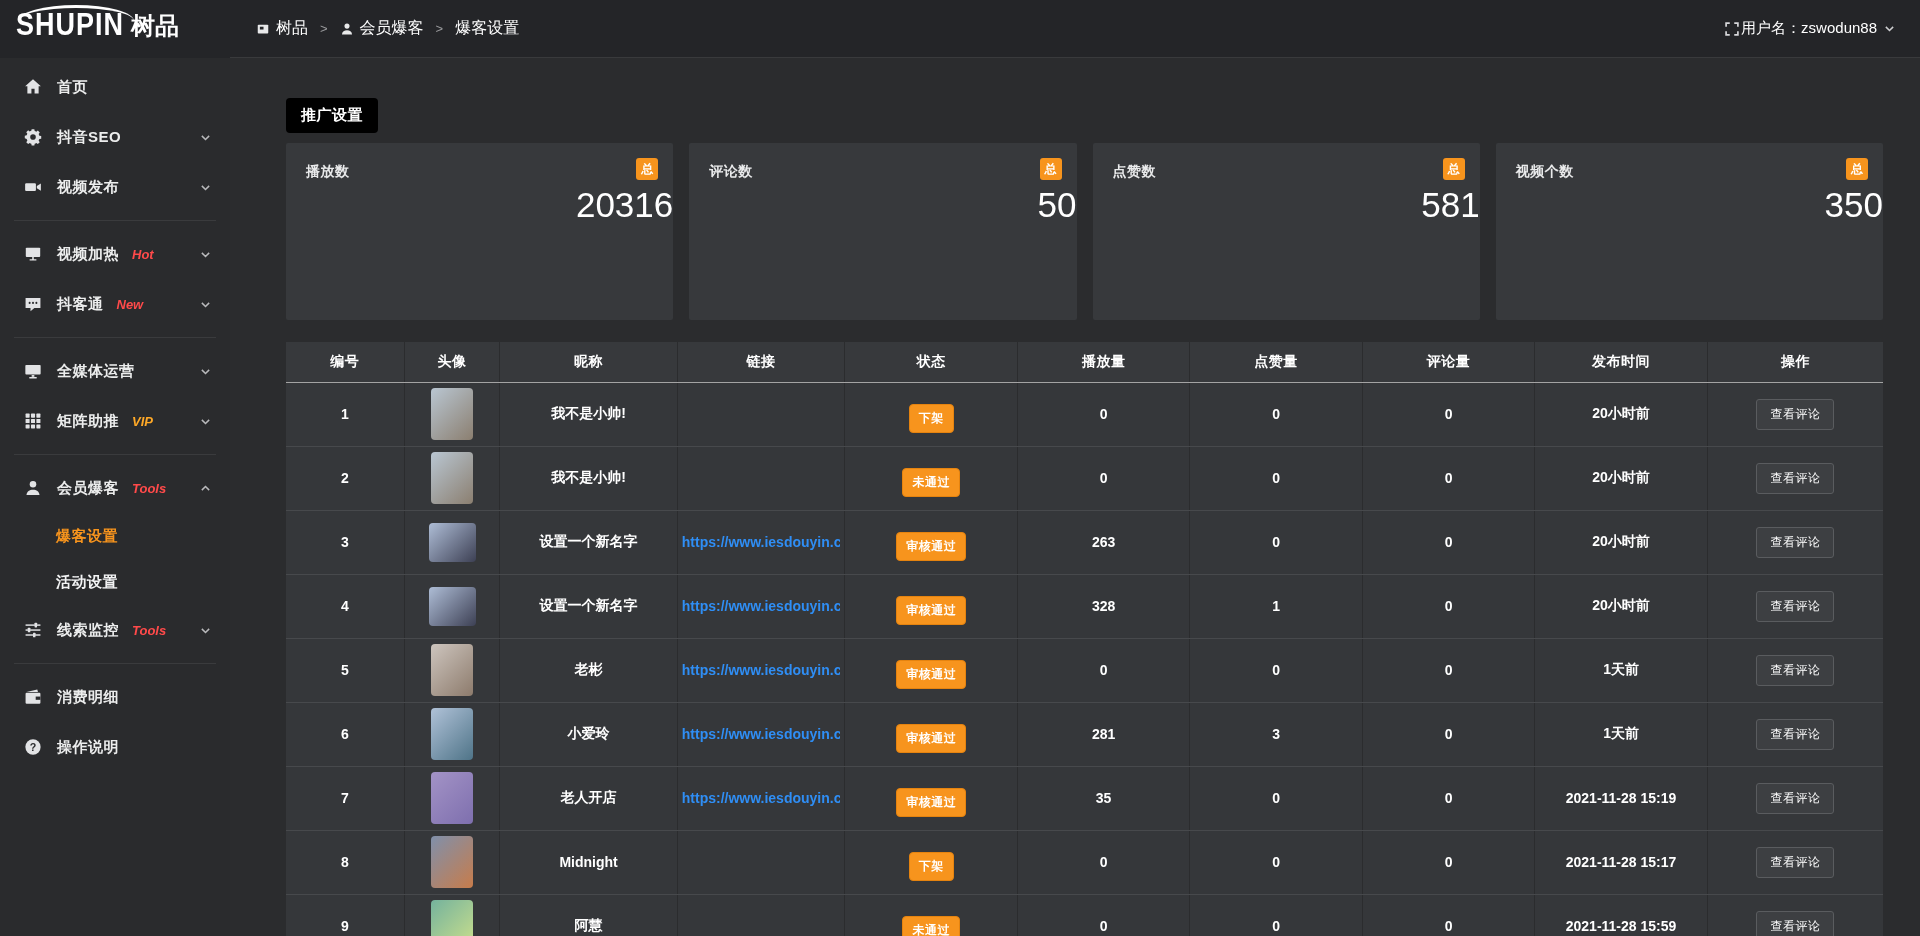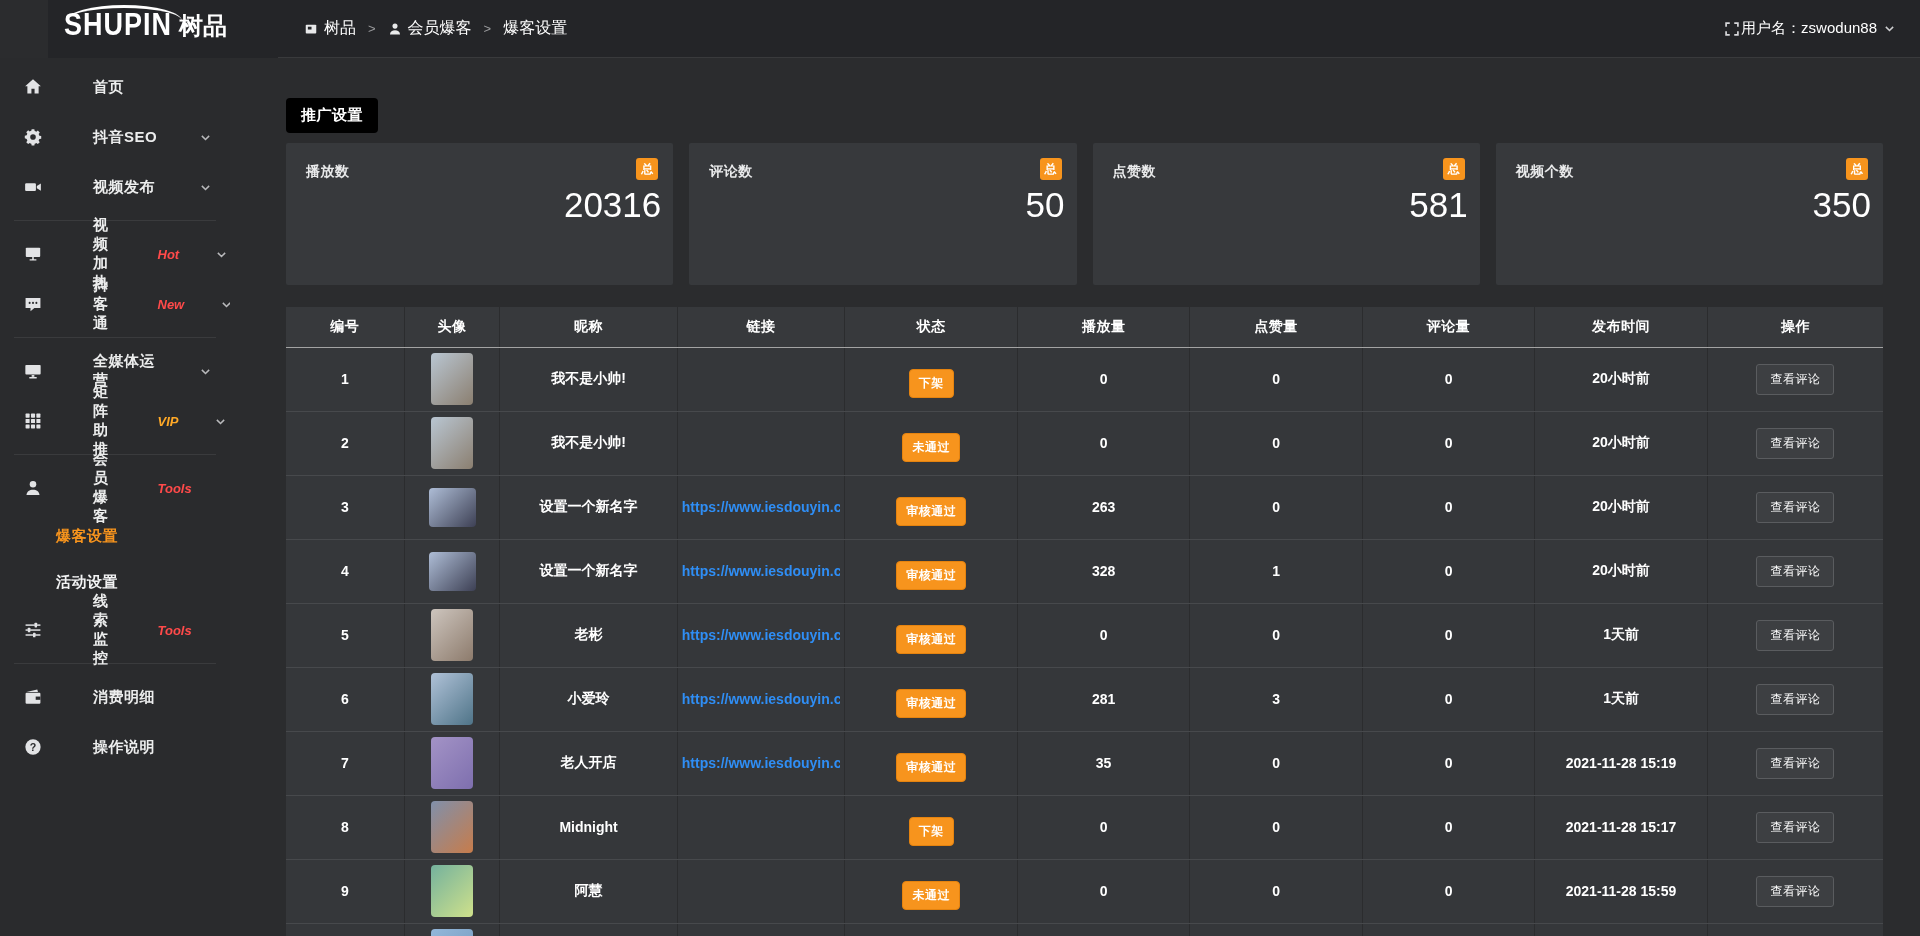--- a/index.html
+++ b/index.html
@@ -1,21 +1,21 @@
 <!DOCTYPE html>
 <html><head>
 <meta charset="utf-8">
 <style>
   * { margin:0; padding:0; box-sizing:border-box; }
   html,body { width:1920px; height:936px; overflow:hidden; background:#2b2c2e;
               font-family:"Liberation Sans", sans-serif; color:#fff; }
 
   
   .topbar { position:absolute; top:0; left:0; right:0; height:58px; background:#242528;
-            display:flex; align-items:center; z-index:10;margin-left:48px; }
+            display:flex; align-items:center; z-index:10; }
   .logo { width:230px; height:58px; position:relative; padding:10px 0 0 16px; flex:none; }
   .logo-arc { position:absolute; top:5px; left:18px; width:116px; height:16px;
               border-top:3px solid #fff; border-radius:50% 50% 0 0 / 100% 100% 0 0; }
   .logo-en { font-size:27px; font-weight:900; letter-spacing:1px; display:inline-block;
              transform:scaleY(1.15); }
   .logo-cn { font-size:24px; font-weight:900; margin-left:7px; }
   .topbar-main { flex:1; height:58px; display:flex; align-items:center;
                  border-bottom:1px solid #393a3c; padding:0 24px 0 26px; }
   .breadcrumb { display:flex; align-items:center; gap:10px; font-size:16px; }
   .crumb { display:flex; align-items:center; gap:6px; cursor:pointer; }
@@ -24,42 +24,42 @@
   .topbar-right { margin-left:auto; display:flex; align-items:center; }
   .fs-btn { width:18px; height:18px; color:#d7d8da; cursor:pointer; }
   .fs-btn svg { width:18px; height:18px; }
   .user-menu { display:flex; align-items:center; gap:6px; font-size:15px; cursor:pointer; }
   .user-menu .chev svg { width:13px; height:13px; color:#cfd0d2; }
 
   
   .sidebar { position:absolute; top:58px; left:0; bottom:0; width:230px; background:#2a2b2d; }
   .menu { padding-top:4px; }
   .s-item { display:flex; align-items:center; height:50px; padding:0 18px 0 24px;
-            font-size:15px; color:#eceded; cursor:pointer;gap:36px; }
+            font-size:15px; color:#eceded; cursor:pointer; }
   .s-item .ic { width:18px; height:18px; margin-right:15px; flex:none; color:#e2e3e5; }
   .s-item .ic svg { width:18px; height:18px; }
   .lbl { font-weight:600; letter-spacing:.5px; }
   .tag { margin-left:13px; font-style:italic; font-weight:700; font-size:13px; }
   .chev { margin-left:auto; color:#b9babc; display:flex; }
   .chev svg { width:13px; height:13px; }
   .chev.up svg { transform:rotate(180deg); }
   .s-sub { display:flex; align-items:center; height:46px; padding-left:56px; font-size:15px;
            color:#f2f3f4; cursor:pointer; font-weight:600; letter-spacing:.5px; }
   .s-sub.active { color:#f7941d; }
   .s-divider { height:1px; background:#3a3b3d; margin:8px 14px; }
 
   
   .main { position:absolute; top:58px; left:230px; right:0; bottom:0; overflow:hidden;
           padding:40px 37px 0 56px; background:#2b2c2e; }
   .promo-btn { display:inline-block; background:#000000; color:#fff; font-size:15px;
                font-weight:700; border:none; border-radius:4px; padding:8px 15px;
                cursor:pointer; letter-spacing:.5px; }
   .stat-row { display:flex; gap:16px; margin-top:10px; }
-  .card { flex:1; height:142px; background:#37393c; border-radius:2px; position:relative;
-          padding:20px 12px 0 20px; }
+  .card { flex:1; height:177px; background:#37393c; border-radius:2px; position:relative;
+          padding:20px 0 0 20px; }
   .card .c-label { font-size:14px; color:#e9eaeb; font-weight:600; letter-spacing:.5px; }
   .card .c-value { font-size:35px; color:#fff; margin-top:4px; font-weight:400;text-align:right; }
   .badge-total { position:absolute; top:15px; right:15px; width:22px; height:22px;
                  background:#f7941d; border-radius:3px; font-size:12px; font-weight:700;
                  display:flex; align-items:center; justify-content:center; }
 
   
   .tbl-wrap { margin-top:22px; }
   table { width:100%; border-collapse:collapse; table-layout:fixed; background:#35373a; }
   th { height:40px; font-size:14px; font-weight:700; color:#fff; background:#37393c;

